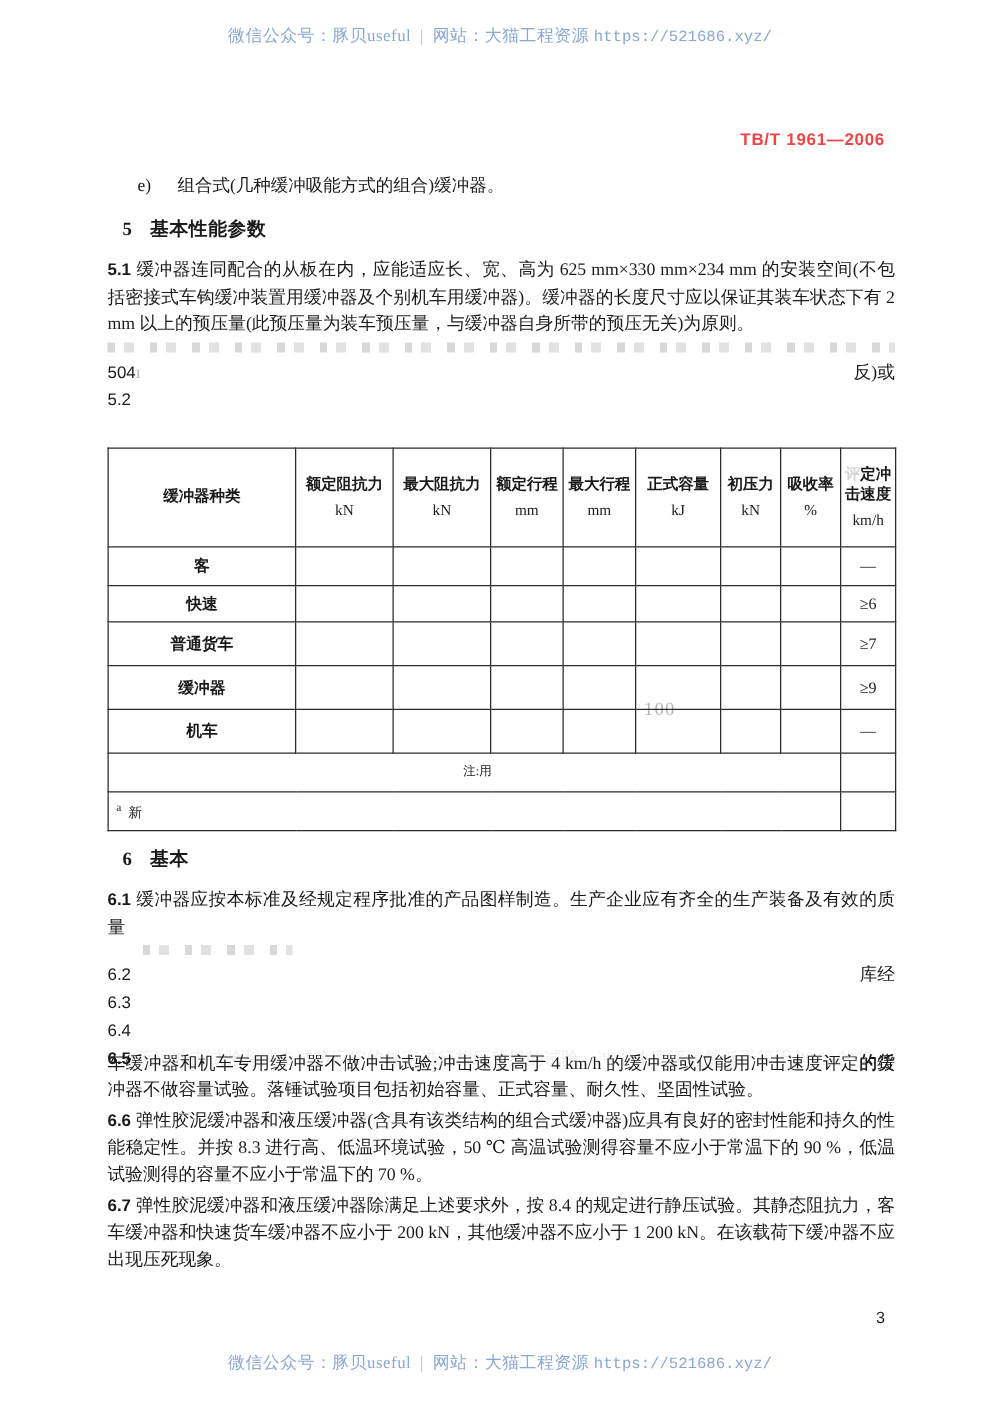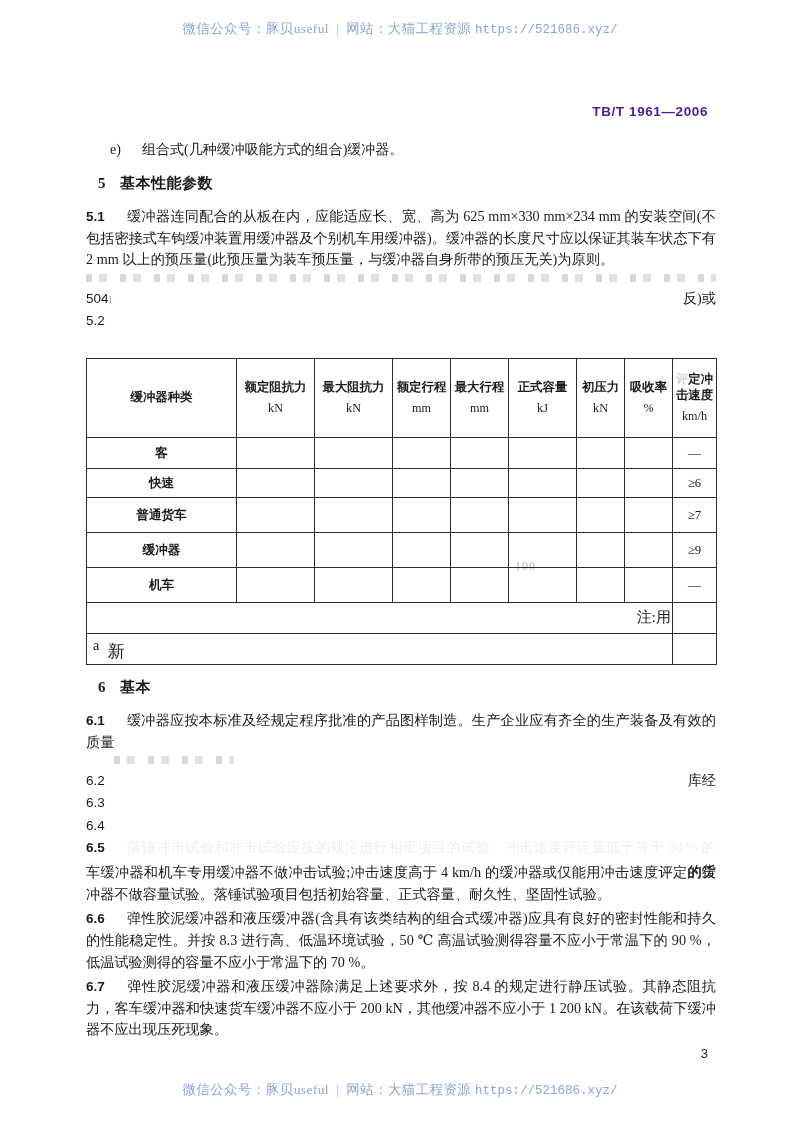--- a/index.html
+++ b/index.html
@@ -50,21 +50,21 @@
   }
 
   .std-number {
     position: absolute;
     right: 92px;
     top: 104px;
     font-family: "Liberation Sans", "DejaVu Sans", sans-serif;
     font-weight: bold;
     font-size: 13.5px;
     letter-spacing: 0.6px;
-    color: #4c1d95;
+    color: #ef4444;
   }
 
   .content {
     position: absolute;
     left: 86px;
     top: 140px;
     width: 630px;
   }
 
   .list-item {
@@ -94,21 +94,21 @@
     font-size: 14.2px;
     line-height: 1.52;
     margin: 0 0 2px 0;
     text-align: justify;
     text-justify: inter-ideograph;
   }
   p.para .cnum {
     font-family: "Liberation Sans", "DejaVu Sans", sans-serif;
     font-weight: bold;
     font-size: 13.5px;
-    margin-right: 22px;
+    margin-right: 4px;
   }
 
   
   .faded-strong { opacity: 0.07; }
   .faded-light  { opacity: 0.34; }
   .ghost-line {
     height: 8px;
     background: repeating-linear-gradient(
         to right,
         rgba(60,60,60,0.20) 0 6px,
@@ -178,32 +178,32 @@
   table.spec td.val {
     font-family: "Liberation Serif", "DejaVu Serif", serif;
     font-size: 12.8px;
   }
   table.spec tr.r-h1 td { height: 26px; }
   table.spec tr.r-h2 td { height: 24px; }
   table.spec tr.r-h3 td { height: 30px; }
   table.spec tr.r-h4 td { height: 30px; }
   table.spec tr.r-h5 td { height: 26px; }
   table.spec tr.r-h6 td { height: 30px; }
-  table.spec tr.note td { height: 26px; text-align: right; padding-left: 6px; font-size: 15px;}
-  table.spec tr.note2 td { height: 26px; text-align: left; padding-left: 6px; font-size: 17px;}
+  table.spec tr.note td { height: 26px; text-align: center; padding-left: 6px; font-size: 10px;}
+  table.spec tr.note2 td { height: 26px; text-align: left; padding-left: 6px; font-size: 11px;}
 
   .hdr-cut { position: relative; }
   .hdr-cut .lead {
     opacity: 0.18;
   }
 
   
   .ghost-100 {
     position: absolute;
-    font-size: 12px;
+    font-size: 15px;
     opacity: 0.33;
     letter-spacing: 1px;
   }
 
   
   .lower {
     position: absolute;
     left: 86px;
     top: 678px;
     width: 630px;

